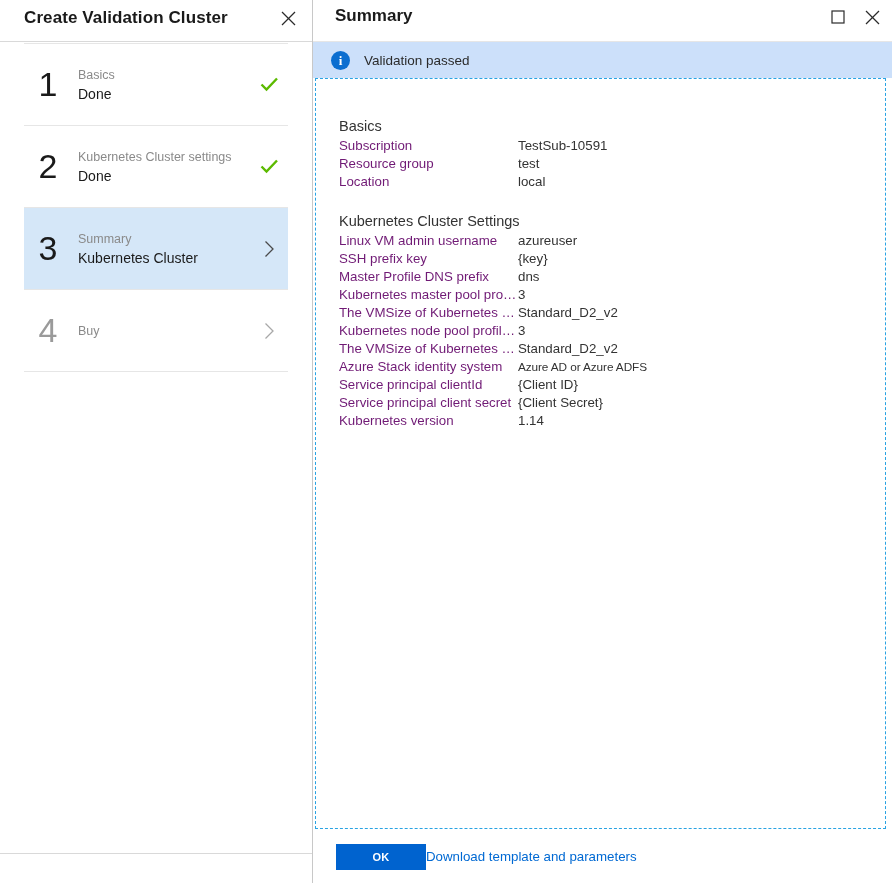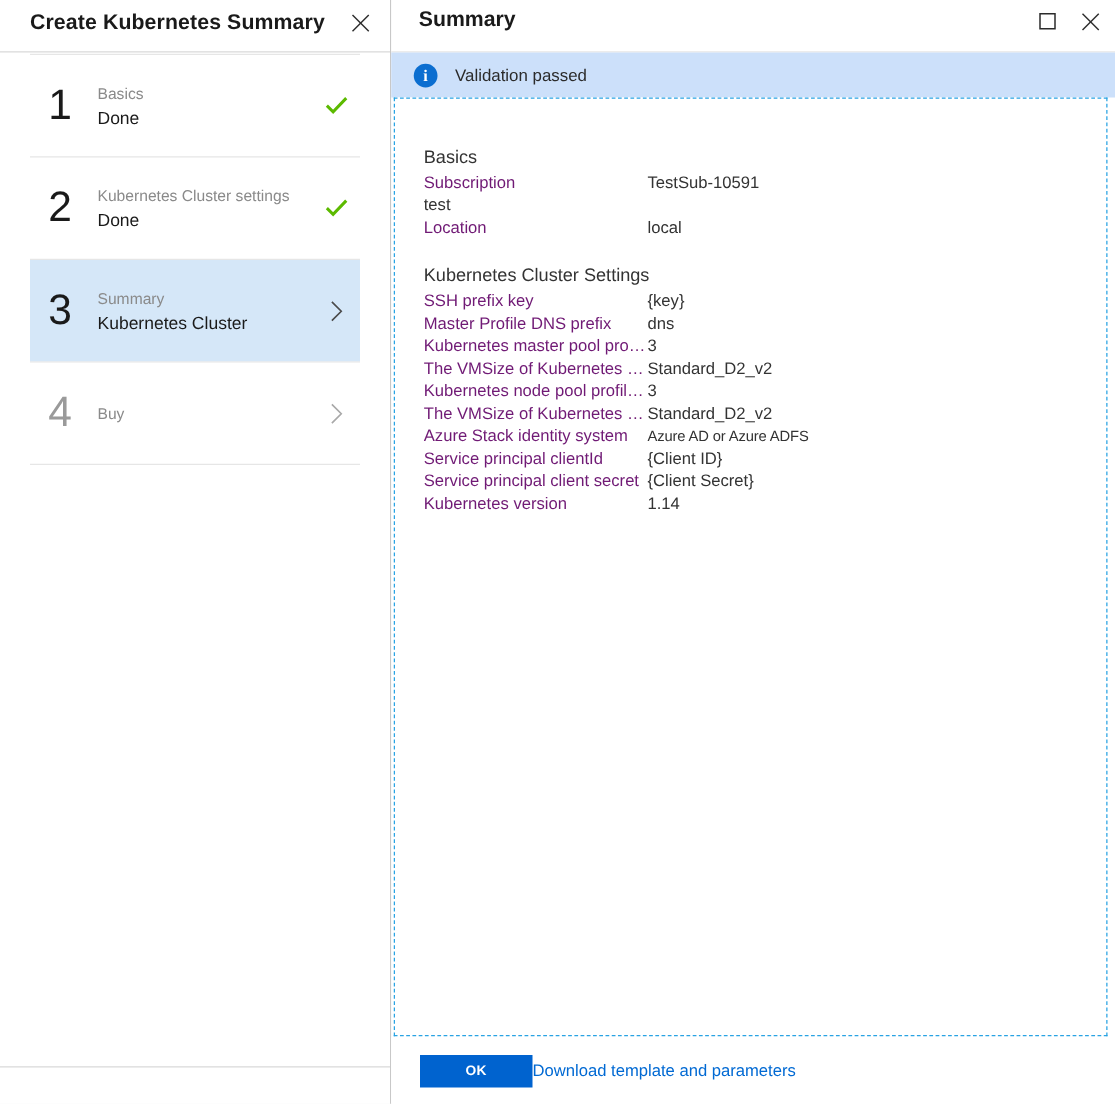--- a/index.html
+++ b/index.html
@@ -285,21 +285,21 @@
   }
 </style>
 </head>
 <body>
 
 <div id="root">
 
   <div class="blade-left">
 
     <div class="blade-left-header">
-      <div class="blade-left-title">Create Kubernetes Summary</div>
+      <div class="blade-left-title">Create Validation Cluster</div>
       <div class="left-close-btn">
         <span>
           <svg width="15" height="15" viewBox="0 0 15 15">
             <line x1="1" y1="1" x2="14" y2="14" stroke="#2b2b2b" stroke-width="1.2"></line>
             <line x1="14" y1="1" x2="1" y2="14" stroke="#2b2b2b" stroke-width="1.2"></line>
           </svg>
         </span>
       </div>
     </div>
 
@@ -410,32 +410,37 @@
     <div class="summary-body">
       <div class="summary-inner">
 
         <div>
           <div class="sec-title">Basics</div>
           <div class="kv-row">
             <div class="kv-key">Subscription</div>
             <div class="kv-val">TestSub-10591</div>
           </div>
           <div class="kv-row">
+            <div class="kv-key">Resource group</div>
             <div class="kv-val">test</div>
           </div>
           <div class="kv-row">
             <div class="kv-key">Location</div>
             <div class="kv-val">local</div>
           </div>
         </div>
 
         <div class="sec-gap"></div>
 
         <div>
           <div class="sec-title">Kubernetes Cluster Settings</div>
+          <div class="kv-row">
+            <div class="kv-key">Linux VM admin username</div>
+            <div class="kv-val">azureuser</div>
+          </div>
           <div class="kv-row">
             <div class="kv-key">SSH prefix key</div>
             <div class="kv-val">{key}</div>
           </div>
           <div class="kv-row">
             <div class="kv-key">Master Profile DNS prefix</div>
             <div class="kv-val">dns</div>
           </div>
           <div class="kv-row">
             <div class="kv-key">Kubernetes master pool profile ...</div>

